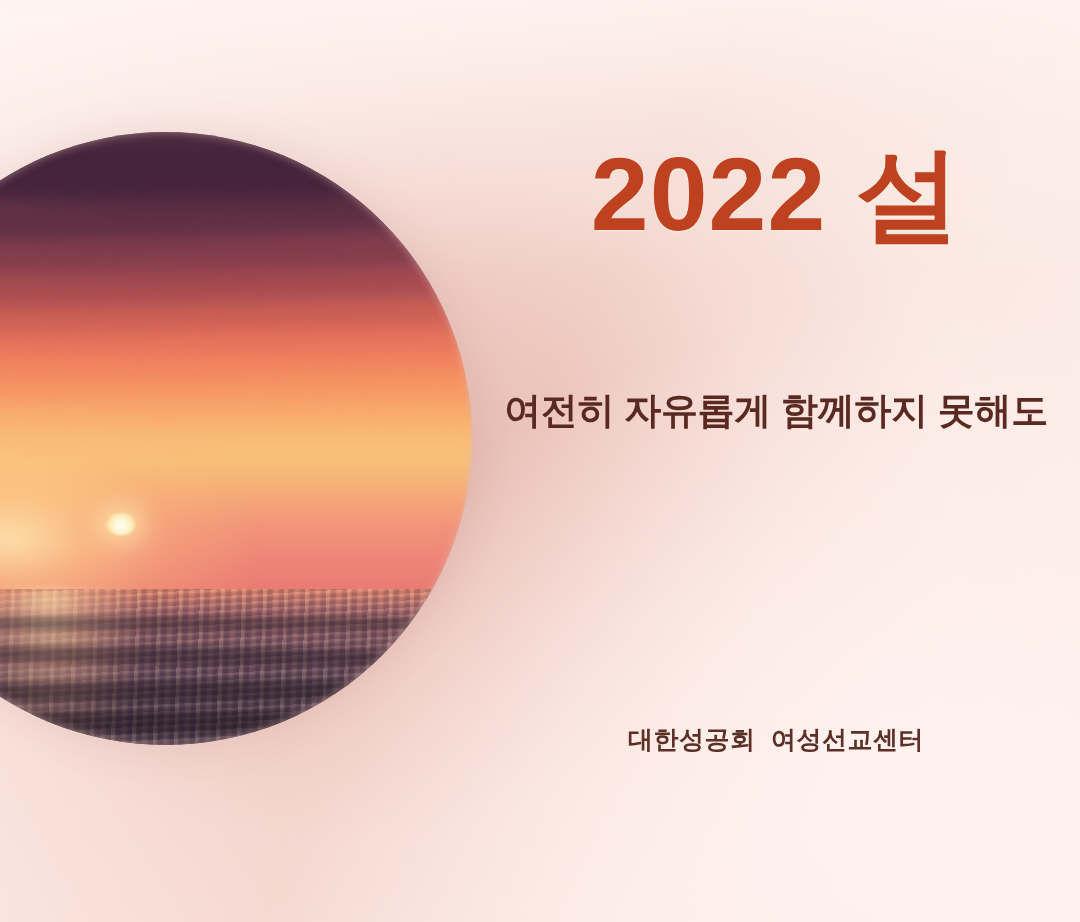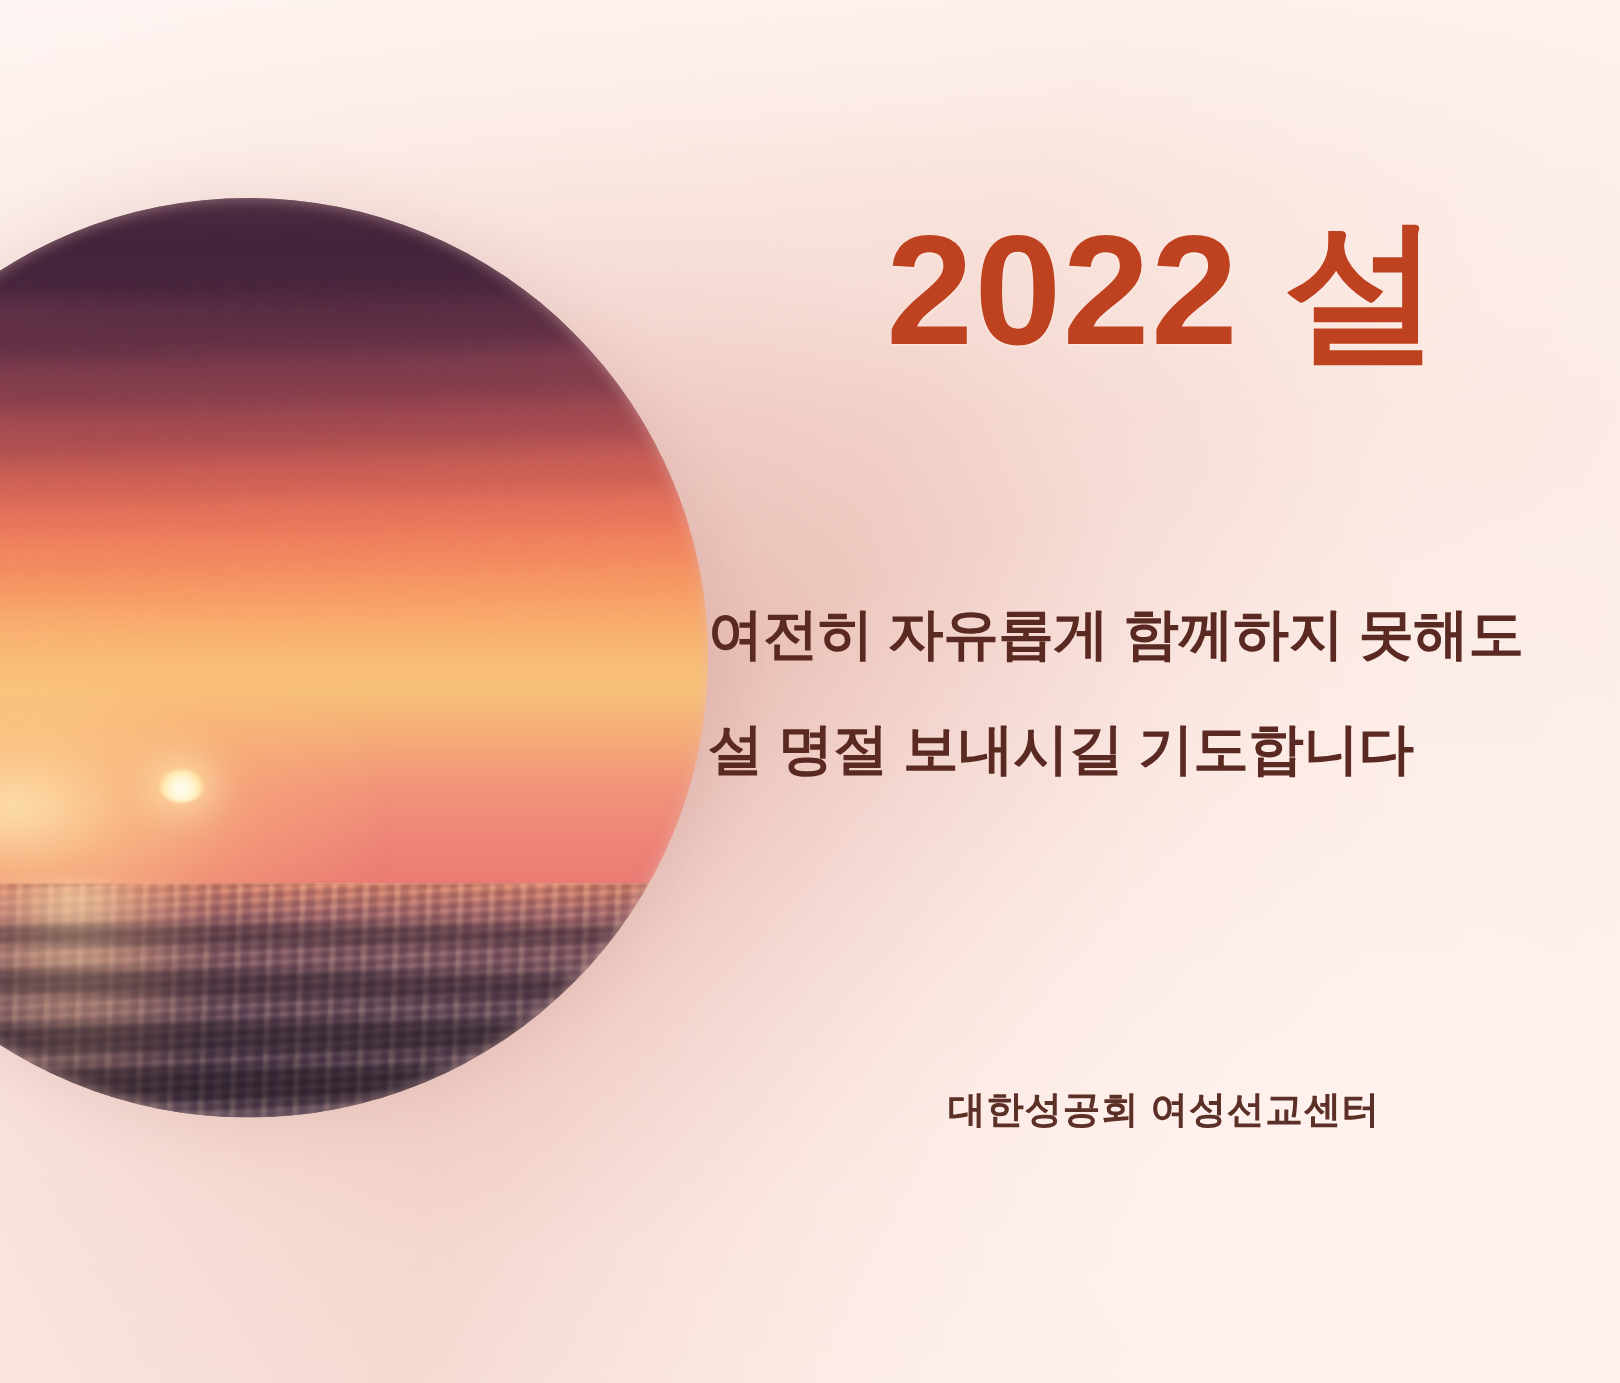--- a/index.html
+++ b/index.html
@@ -240,41 +240,42 @@
     letter-spacing: 1px;
     line-height: 1.06;
     color: #bf4220;
     text-shadow: 0 1px 2px rgba(255,240,232,0.85);
     white-space: nowrap;
   }
 
   #message {
     position: absolute;
     left: 0;
-    top: 384px;
+    top: 372px;
     width: 100%;
+    text-align: center;
   }
 
   .msg-line {
     font-family: "Liberation Sans", "DejaVu Sans", sans-serif;
     font-size: 37px;
     font-weight: 700;
     color: #5a2a22;
     line-height: 77px;
     letter-spacing: -0.3px;
     white-space: nowrap;
   }
 
   #signature {
     position: absolute;
     left: 0;
     top: 723px;
     width: 100%;
     text-align: center;
-    font-family: Liberation Sans, sans-serif;
+    font-family: Liberation Mono, monospace;
     font-size: 25px;
     font-weight: 700;
     letter-spacing: 0.5px;
     color: #5c2f27;
     white-space: nowrap;
   }
 </style>
 </head>
 <body>
 
@@ -310,19 +311,18 @@
 
     <div class="photo-edge"></div>
   </div>
 
   <div id="content">
 
     <div id="title">2022 설</div>
 
     <div id="message">
       <div class="msg-line">여전히 자유롭게 함께하지 못해도</div>
-      <div class="msg-line">설 명절 보내시길 기도합니다</div>
     </div>
 
     <div id="signature">대한성공회 여성선교센터</div>
 
   </div>
 </div>
 
 </body></html>

